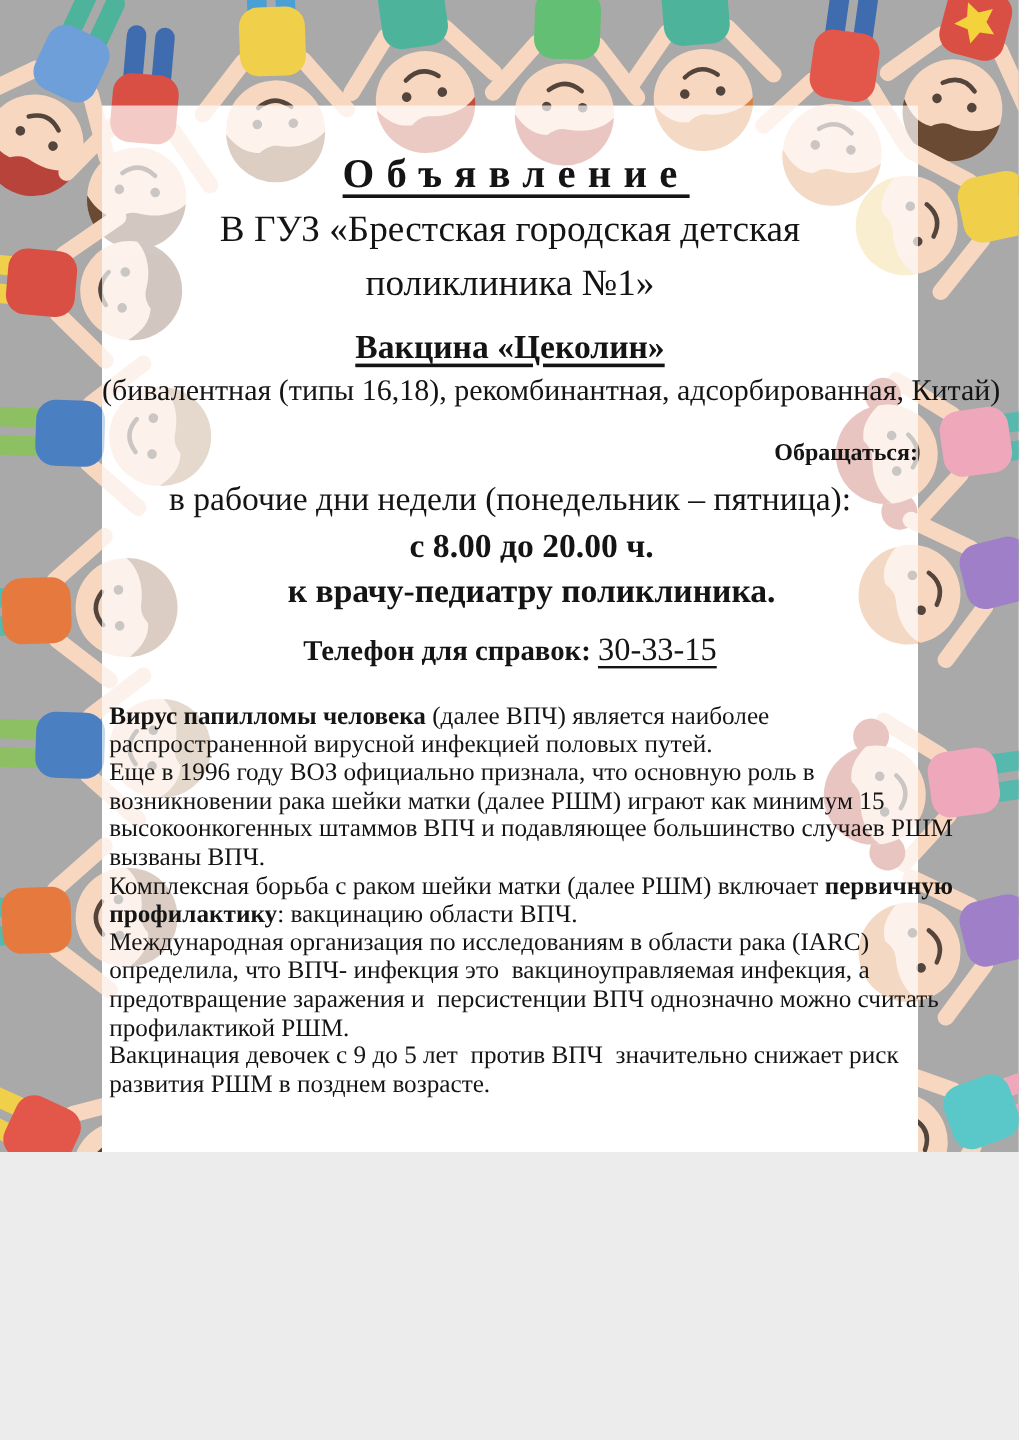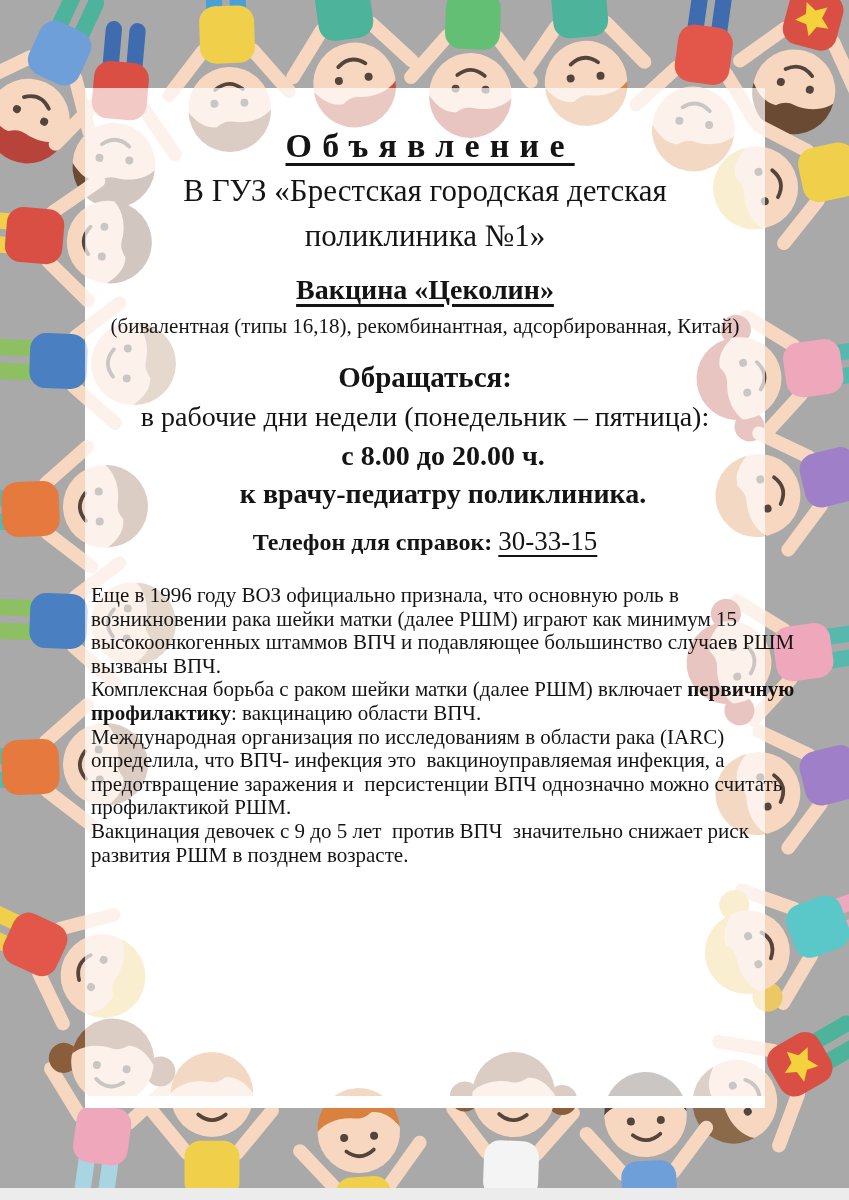--- a/index.html
+++ b/index.html
@@ -1,18 +1,18 @@
 <!DOCTYPE html>
 <html><head>
 <meta charset="utf-8">
 <style>
   html,body{margin:0;padding:0;}
   body{width:849px;height:1200px;overflow:hidden;background:#ececec;}
   .poster{
-    position:relative;width:849px;height:1188px;
+    position:relative;width:849px;height:960px;
     background:#a9a9a9;overflow:hidden;
     font-family:"Liberation Serif","DejaVu Serif",serif;
     text-decoration:underline;
   }
   .kids-layer{position:absolute;inset:0;z-index:0;pointer-events:none;}
   .kids-layer.fg{z-index:2;opacity:.3;clip-path:inset(88px 84px 92px 85px);}
   .kid{position:absolute;overflow:visible;}
   .page-paper{
     position:absolute;left:85px;top:88px;width:680px;height:1020px;
     background:#ffffff;z-index:1;
@@ -25,22 +25,22 @@
     margin:36px 0 0;font-size:34px;line-height:44px;font-weight:700;
     letter-spacing:.3em;text-indent:.3em;
     text-decoration:underline;text-decoration-thickness:3px;text-underline-offset:6px;
   }
   .org{font-size:31px;line-height:45px;margin:0;font-weight:400;}
   .body-text{font-size:31px;line-height:44px;margin:0;width:690px;margin-left:-5px;}
   .vaccine-name{
     margin:11px 0 0;font-size:28px;line-height:42px;font-weight:700;
     text-decoration:underline;text-decoration-thickness:3px;text-underline-offset:5px;
   }
-  .vaccine-desc{font-size:21px;line-height:30px;margin:0;white-space:nowrap;}
-  .contact-heading{font-size:29px;line-height:40px;font-weight:700;margin:16px 0 0;}
+  .vaccine-desc{font-size:25px;line-height:30px;margin:0;white-space:nowrap;}
+  .contact-heading{font-size:20px;line-height:40px;font-weight:700;margin:16px 0 0;text-align:right;}
   .sched-1{font-size:28px;line-height:40px;margin:0;}
   .sched-2,.sched-3{font-size:28px;line-height:38px;font-weight:700;margin:0;padding-left:36px;}
   .phone-line{font-size:24px;line-height:40px;font-weight:700;margin:8px 0 0;}
   .phone-number{
     font-size:27px;font-weight:400;
     text-decoration:underline;text-decoration-thickness:2px;text-underline-offset:5px;text-align:right;
   }
   .info{margin:22px 0 0;text-align:left;font-size:21px;line-height:23.6px;width:706px;margin-left:6px;}
   .info p{margin:0;white-space:pre-wrap;}
   .b{font-weight:700;}
@@ -857,20 +857,21 @@
     <p class="vaccine-desc">(бивалентная (типы 16,18), рекомбинантная, адсорбированная, Китай)</p>
 
     <p class="contact-heading">Обращаться:</p>
     <p class="sched-1">в рабочие дни недели (понедельник – пятница):</p>
     <p class="sched-2">с 8.00 до 20.00 ч.</p>
     <p class="sched-3">к врачу-педиатру поликлиника.</p>
 
     <p class="phone-line"><span>Телефон для справок:</span>&nbsp;<span class="phone-number">30-33-15</span></p>
 
     <div class="info">
+      <p><span class="b">Вирус папилломы человека</span><span> (далее ВПЧ) является наиболее распространенной вирусной инфекцией половых путей.</span></p>
       <p><span>Еще в 1996 году ВОЗ официально признала, что основную роль в возникновении рака шейки матки (далее РШМ) играют как минимум 15 высокоонкогенных штаммов ВПЧ и подавляющее большинство случаев РШМ вызваны ВПЧ.</span></p>
       <p><span>Комплексная борьба с раком шейки матки (далее РШМ) включает </span><span class="b">первичную профилактику</span><span>: вакцинацию области ВПЧ.</span></p>
       <p><span>Международная организация по исследованиям в области рака (IARC) определила, что ВПЧ- инфекция это  вакциноуправляемая инфекция, а предотвращение заражения и  персистенции ВПЧ однозначно можно считать профилактикой РШМ.</span></p>
       <p><span>Вакцинация девочек с 9 до 5 лет  против ВПЧ  значительно снижает риск развития РШМ в позднем возрасте.</span></p>
     </div>
   </div>
 
 </div>
 
 </body></html>

